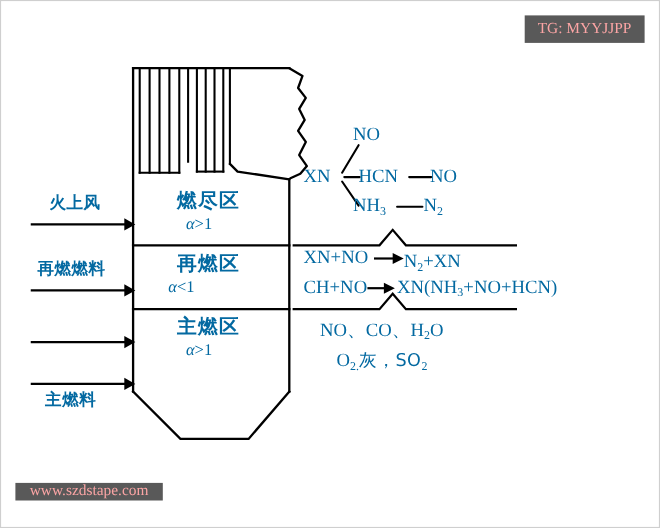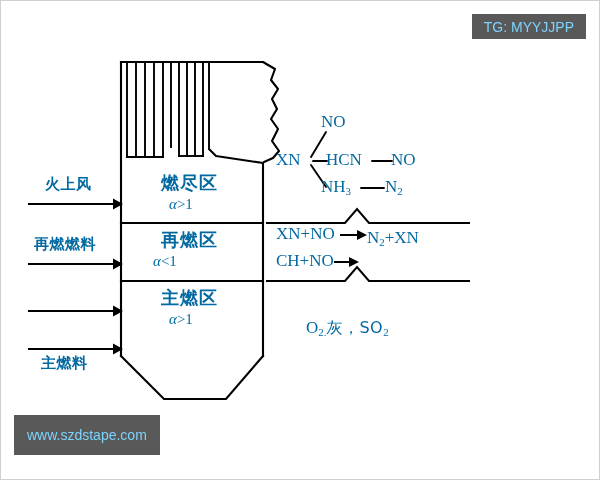--- a/index.html
+++ b/index.html
@@ -66,37 +66,37 @@
     font-family: "Liberation Serif", "DejaVu Serif", serif;
     font-size: 17px;
   }
   .prod sub {
     font-size: 64%;
     vertical-align: -0.28em;
   }
   .badge {
     position: absolute;
     background: #595959;
-    color: #7dd3fc;
-    font-family: Liberation Sans, sans-serif;
+    color: #fca5a5;
+    font-family: Liberation Serif, serif;
     display: flex;
     align-items: center;
     justify-content: center;
   }
   #tag-badge {
     right: 13px;
     top: 13px;
     height: 25px;
     padding: 0 12px;
     font-size: 14px;
   }
   #watermark-badge {
     left: 13px;
     bottom: 24px;
-    height: 40px;
+    height: 16px;
     padding: 0 13px;
     font-size: 14px;
   }
 </style>
 </head>
 <body>
 
 <div id="canvas">
 
   <svg id="diagram-svg" viewBox="0 0 600 480">
@@ -229,21 +229,27 @@
   <div class="ovl chem" style="left:384px; top:177px;">
     <span>N</span><sub>2</sub>
   </div>
 
   <div class="ovl chem" style="left:275px; top:224px;">XN+NO</div>
   <div class="ovl chem" style="left:366px; top:228px;">
     <span>N</span><sub>2</sub><span>+XN</span>
   </div>
 
   <div class="ovl chem" style="left:275px; top:251px;">CH+NO</div>
-
+  <div class="ovl chem" style="left:360px; top:251px;">
+    <span>XN(NH</span><sub>3</sub><span>+NO+HCN)</span>
+  </div>
+
+  <div class="ovl prod" style="left:290px; top:290px;">
+    <span>NO、CO、H</span><sub>2</sub><span>O</span>
+  </div>
 
   <div class="ovl prod" style="left:305px; top:318px;">
     <span>O</span><sub>2.</sub><span class="cjk" style="font-size:16px; font-weight:400;">灰，SO</span><sub>2</sub>
   </div>
 
   <div class="badge" id="tag-badge">TG: MYYJJPP</div>
 
   <div class="badge" id="watermark-badge">www.szdstape.com</div>
 
 </div>

